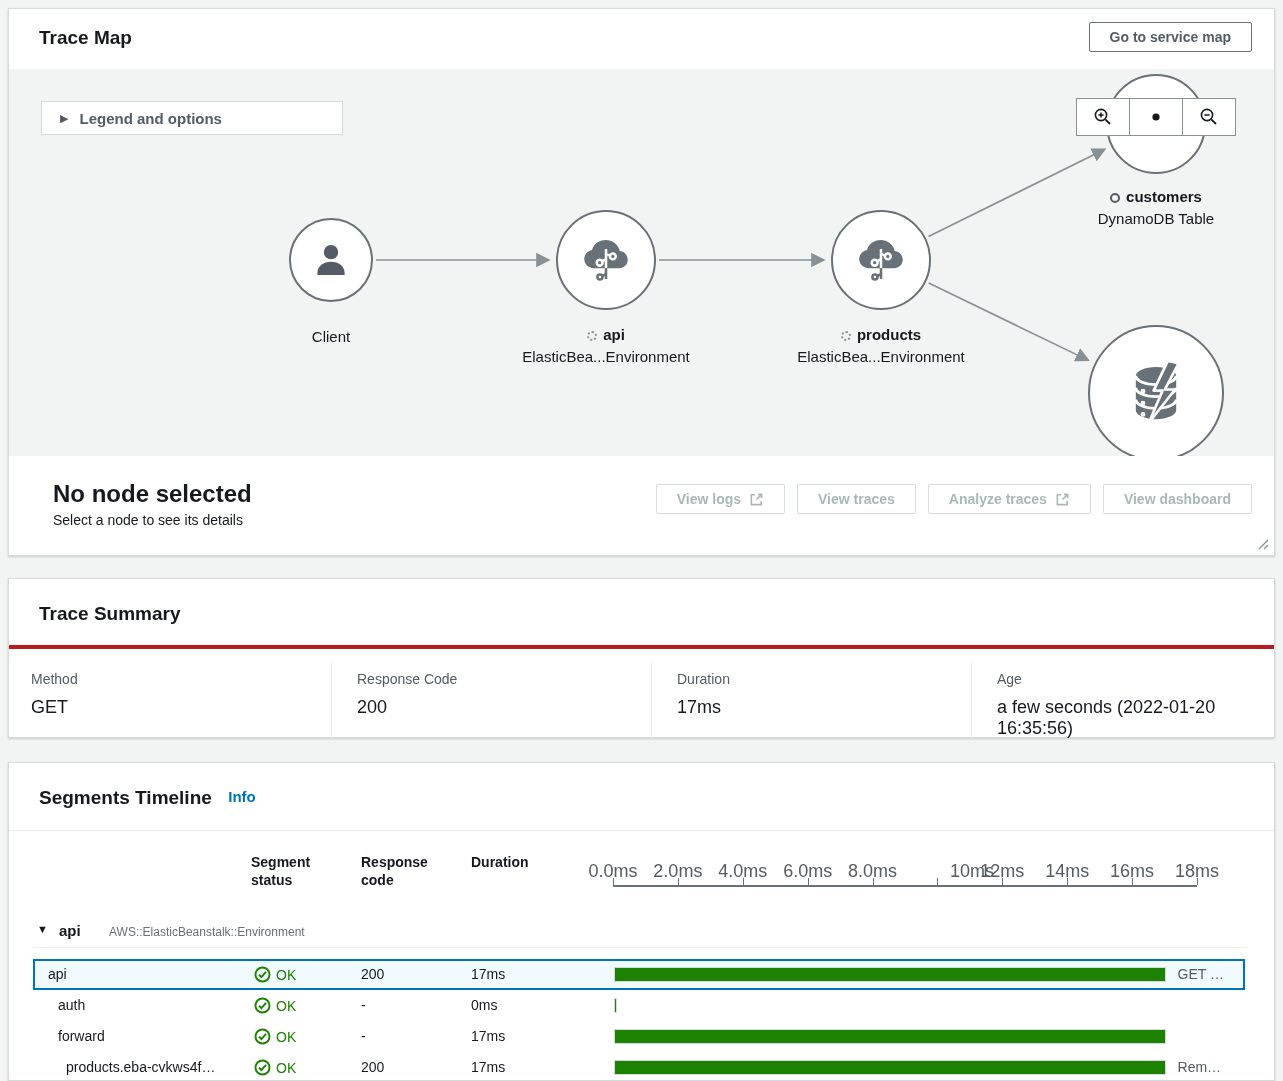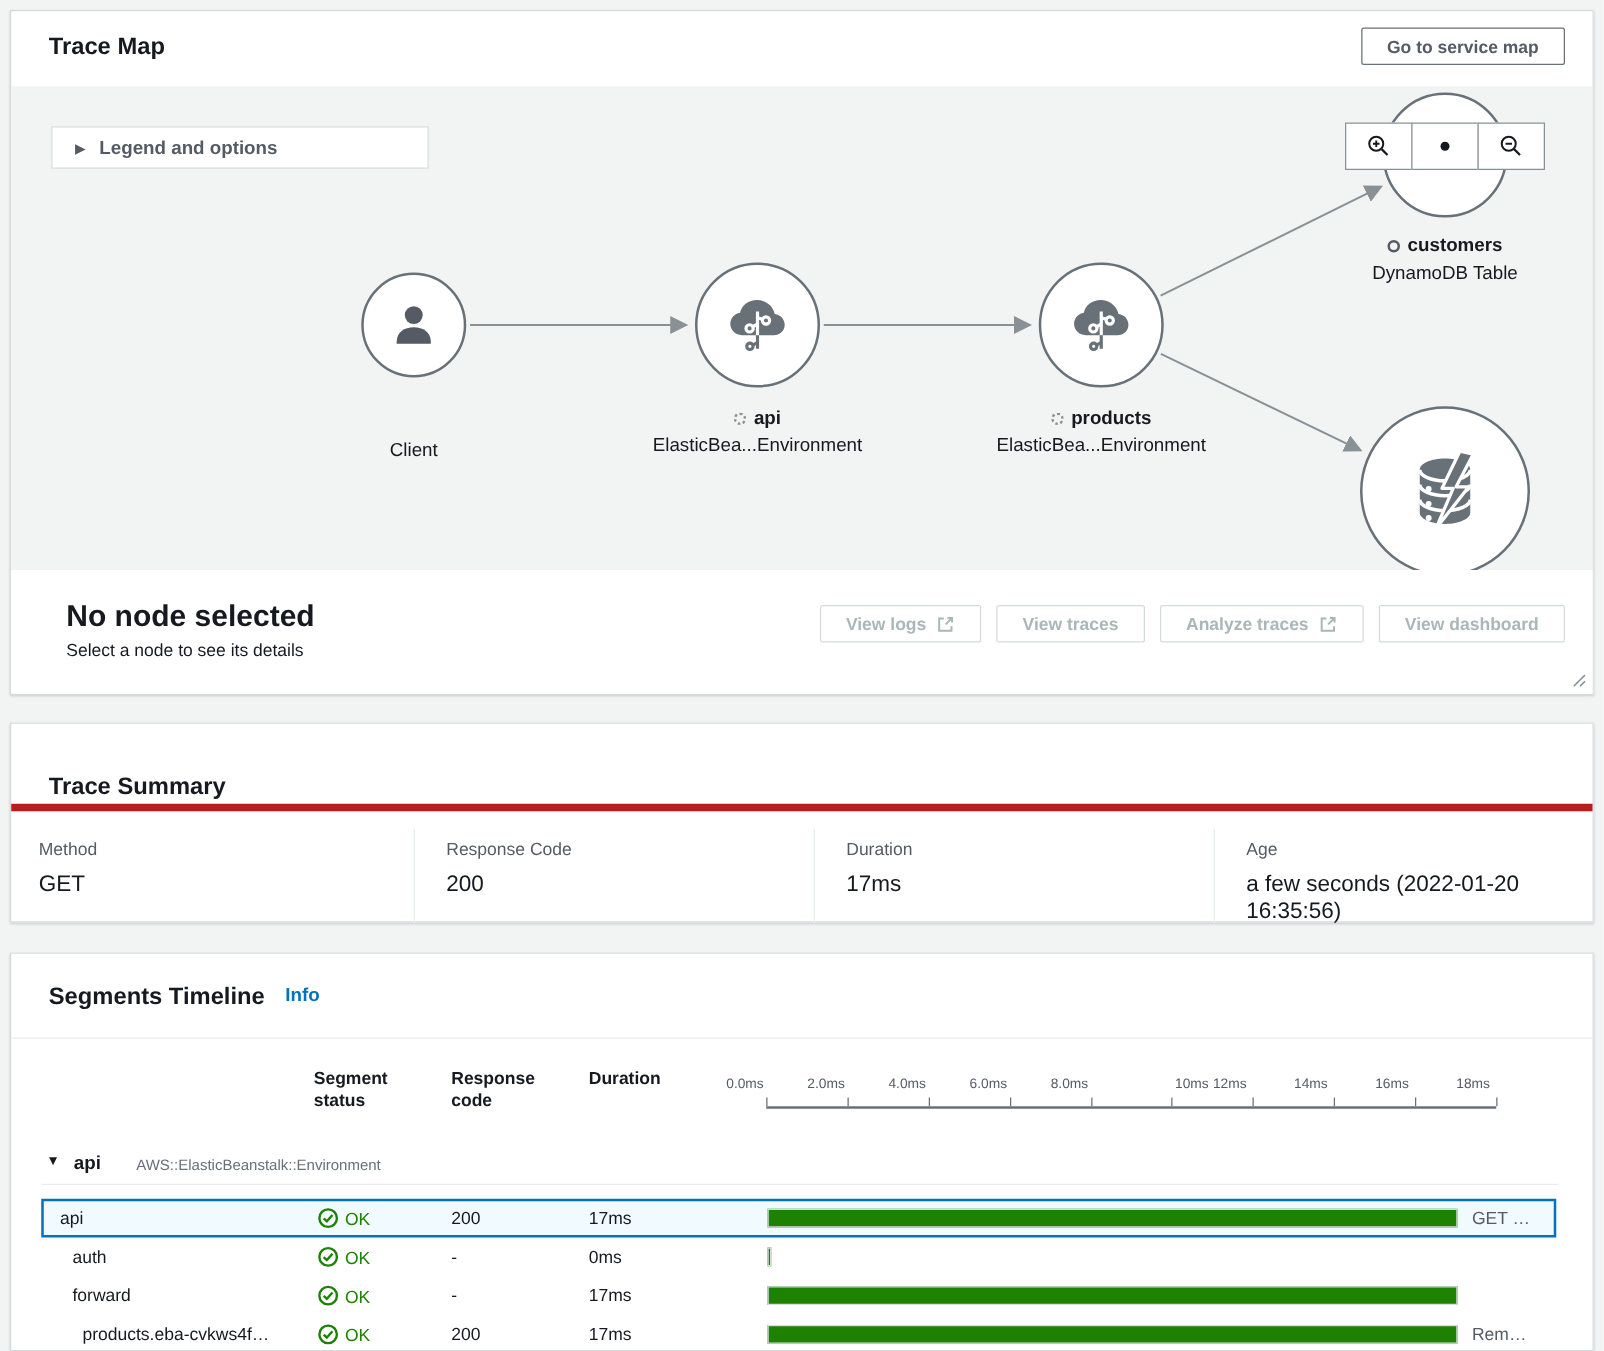--- a/index.html
+++ b/index.html
@@ -8,21 +8,21 @@
   .app { position:relative; width:1283px; height:1081px; }
 
   .panel { position:absolute; left:8px; width:1267px; background:#fff;
            border:1px solid #d5dbdb; box-shadow:0 1px 2px rgba(0,28,36,.18); }
   .panel-map { top:8px; height:548px; }
   .panel-summary { top:578px; height:160px; }
   .panel-segments { top:762px; height:319px; overflow:hidden; }
 
   .panel-header { position:relative; padding:18px 30px 0 30px; }
   .panel-header h2 { font-size:19px; font-weight:bold; color:#16191f; display:inline-block; }
-  .panel-summary .panel-header { height:70px; padding-top:40px; border-bottom:6px solid #b91c1c; }
+  .panel-summary .panel-header { height:70px; padding-top:24px; border-bottom:4px solid #b91c1c; }
   .panel-segments .panel-header { height:68px; padding-top:24px; border-bottom:1px solid #eaeded; }
 
   
   .btn { display:inline-flex; align-items:center; gap:8px; height:30px; padding:0 20px;
          background:#fff; border:1px solid #687078; border-radius:2px;
          font-family:"Liberation Sans",sans-serif; font-size:14px; font-weight:bold; color:#545b64; cursor:pointer; }
   .btn-disabled { border-color:#d5dbdb; color:#aab7b8; cursor:default; }
   .go-btn { position:absolute; top:13px; right:22px; }
 
   
@@ -61,21 +61,21 @@
   .sum-cell:first-child { padding-left:22px; }
   .sum-cell + .sum-cell { border-left:1px solid #eaeded; }
   .sum-label { font-size:14px; color:#545b64; }
   .sum-value { font-size:18px; color:#16191f; margin-top:10px; }
 
   
   .info-link { font-size:15px; font-weight:bold; color:#0073bb; margin-left:12px; vertical-align:2px;
                text-decoration:none; cursor:pointer; }
   .table-header { position:absolute; top:68px; left:0; right:0; height:85px; }
   .col-h { position:absolute; top:22px; width:92px; font-size:14px; font-weight:bold; line-height:18px; color:#16191f; }
-  .axis-tick-label { position:absolute; top:30px; width:64px; font-size:11px; color:#545b64; }
+  .axis-tick-label { position:absolute; top:30px; width:64px; text-align:center; font-size:18px; color:#545b64; }
   .axis-tick-mark { position:absolute; width:1px; height:7px; background:#687078; }
   .axis-line { position:absolute; height:2px; background:#687078; }
 
   .group-row { position:absolute; top:153px; left:24px; width:1214px; height:32px; border-bottom:1px solid #eaeded; }
   .group-row .tri { position:absolute; left:4px; top:7px; font-size:11px; color:#16191f; cursor:pointer; }
   .group-row .gname { position:absolute; left:26px; top:6px; font-size:15px; font-weight:bold; }
   .group-row .gtype { position:absolute; left:76px; top:9px; font-size:12px; color:#687078; }
 
   .rows-wrap { position:absolute; top:196px; left:24px; width:1212px; }
   .seg-row { position:relative; height:31px; border:2px solid transparent; }
@@ -114,21 +114,21 @@
       </svg>
 
       <div id="nodes">
           <div class="node" style="left: 280px; top: 149px;">
             <div class="node-circle" style="height: 84px; width: 84px;">
               <svg viewBox="0 0 64 64" width="46" height="46">
                 <circle cx="32" cy="21" r="10" fill="#545b64"></circle>
                 <path d="M13 51c0-11 8.5-16.5 19-16.5S51 40 51 51v2H13z" fill="#545b64"></path>
               </svg>
             </div>
-            <div class="node-label" style="left: -88px; top: 110px; margin-top: 24px;">
+            <div class="node-label" style="left: -88px; top: 110px;">
               <div><span>Client</span></div>
             </div>
           </div>
           <div class="node" style="left: 547px; top: 141px;">
             <div class="node-circle" style="height: 100px; width: 100px;">
               <svg viewBox="0 0 64 64" width="58" height="58">
                 <path d="M18.5 41c-6 0-10.5-4.4-10.5-10 0-5 3.6-9.1 8.6-9.9C18 14.6 24.3 10 31.5 10c7.7 0 14.2 5.1 15.7 12.2 5.2.6 8.8 4.7 8.8 9.6 0 5.3-4.3 9.2-9.8 9.2z" fill="#687078"></path>
                 <g stroke="#fff" stroke-width="2.8" fill="none">
                   <path d="M32 20v21"></path>
                   <path d="M32 31l-4.2 2.6"></path>

